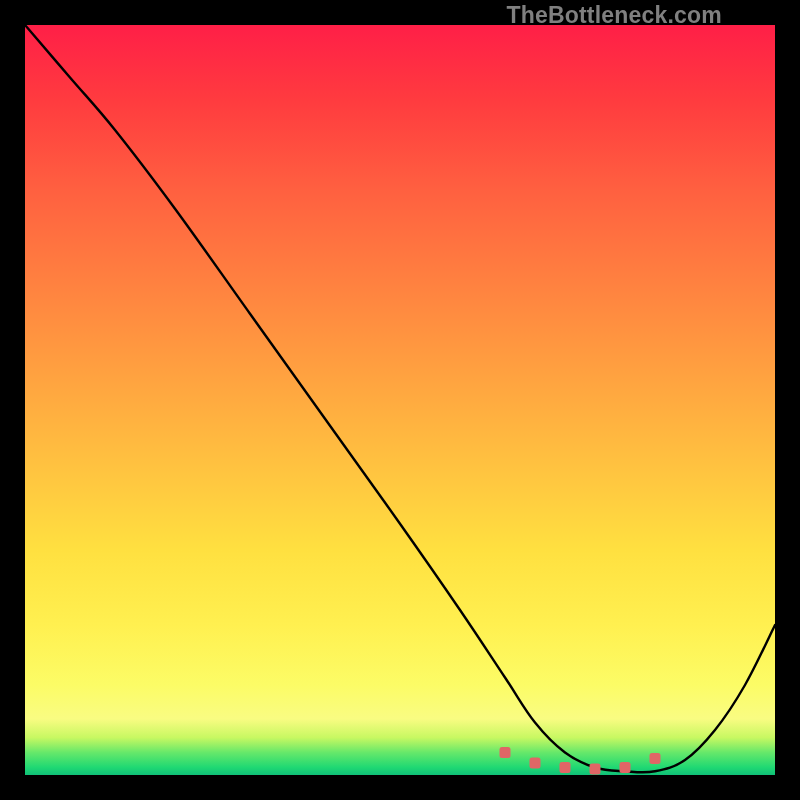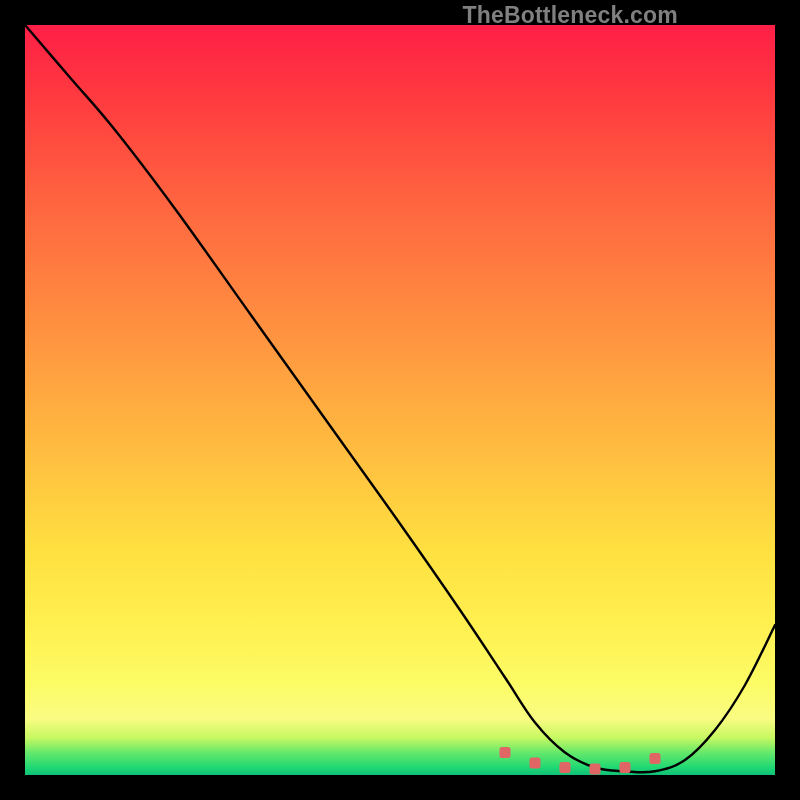--- a/index.html
+++ b/index.html
@@ -7,20 +7,21 @@
     padding: 0;
     width: 800px;
     height: 800px;
     background: #000000;
     overflow: hidden;
   }
   .container {
     position: relative;
     width: 684px;
     height: 800px;
+    padding-left: 44px;
   }
   .watermark {
     position: absolute;
     top: 2px;
     right: 6px;
     font-family: Arial, Helvetica, sans-serif;
     font-size: 23px;
     font-weight: bold;
     color: #808080;
     z-index: 20;

